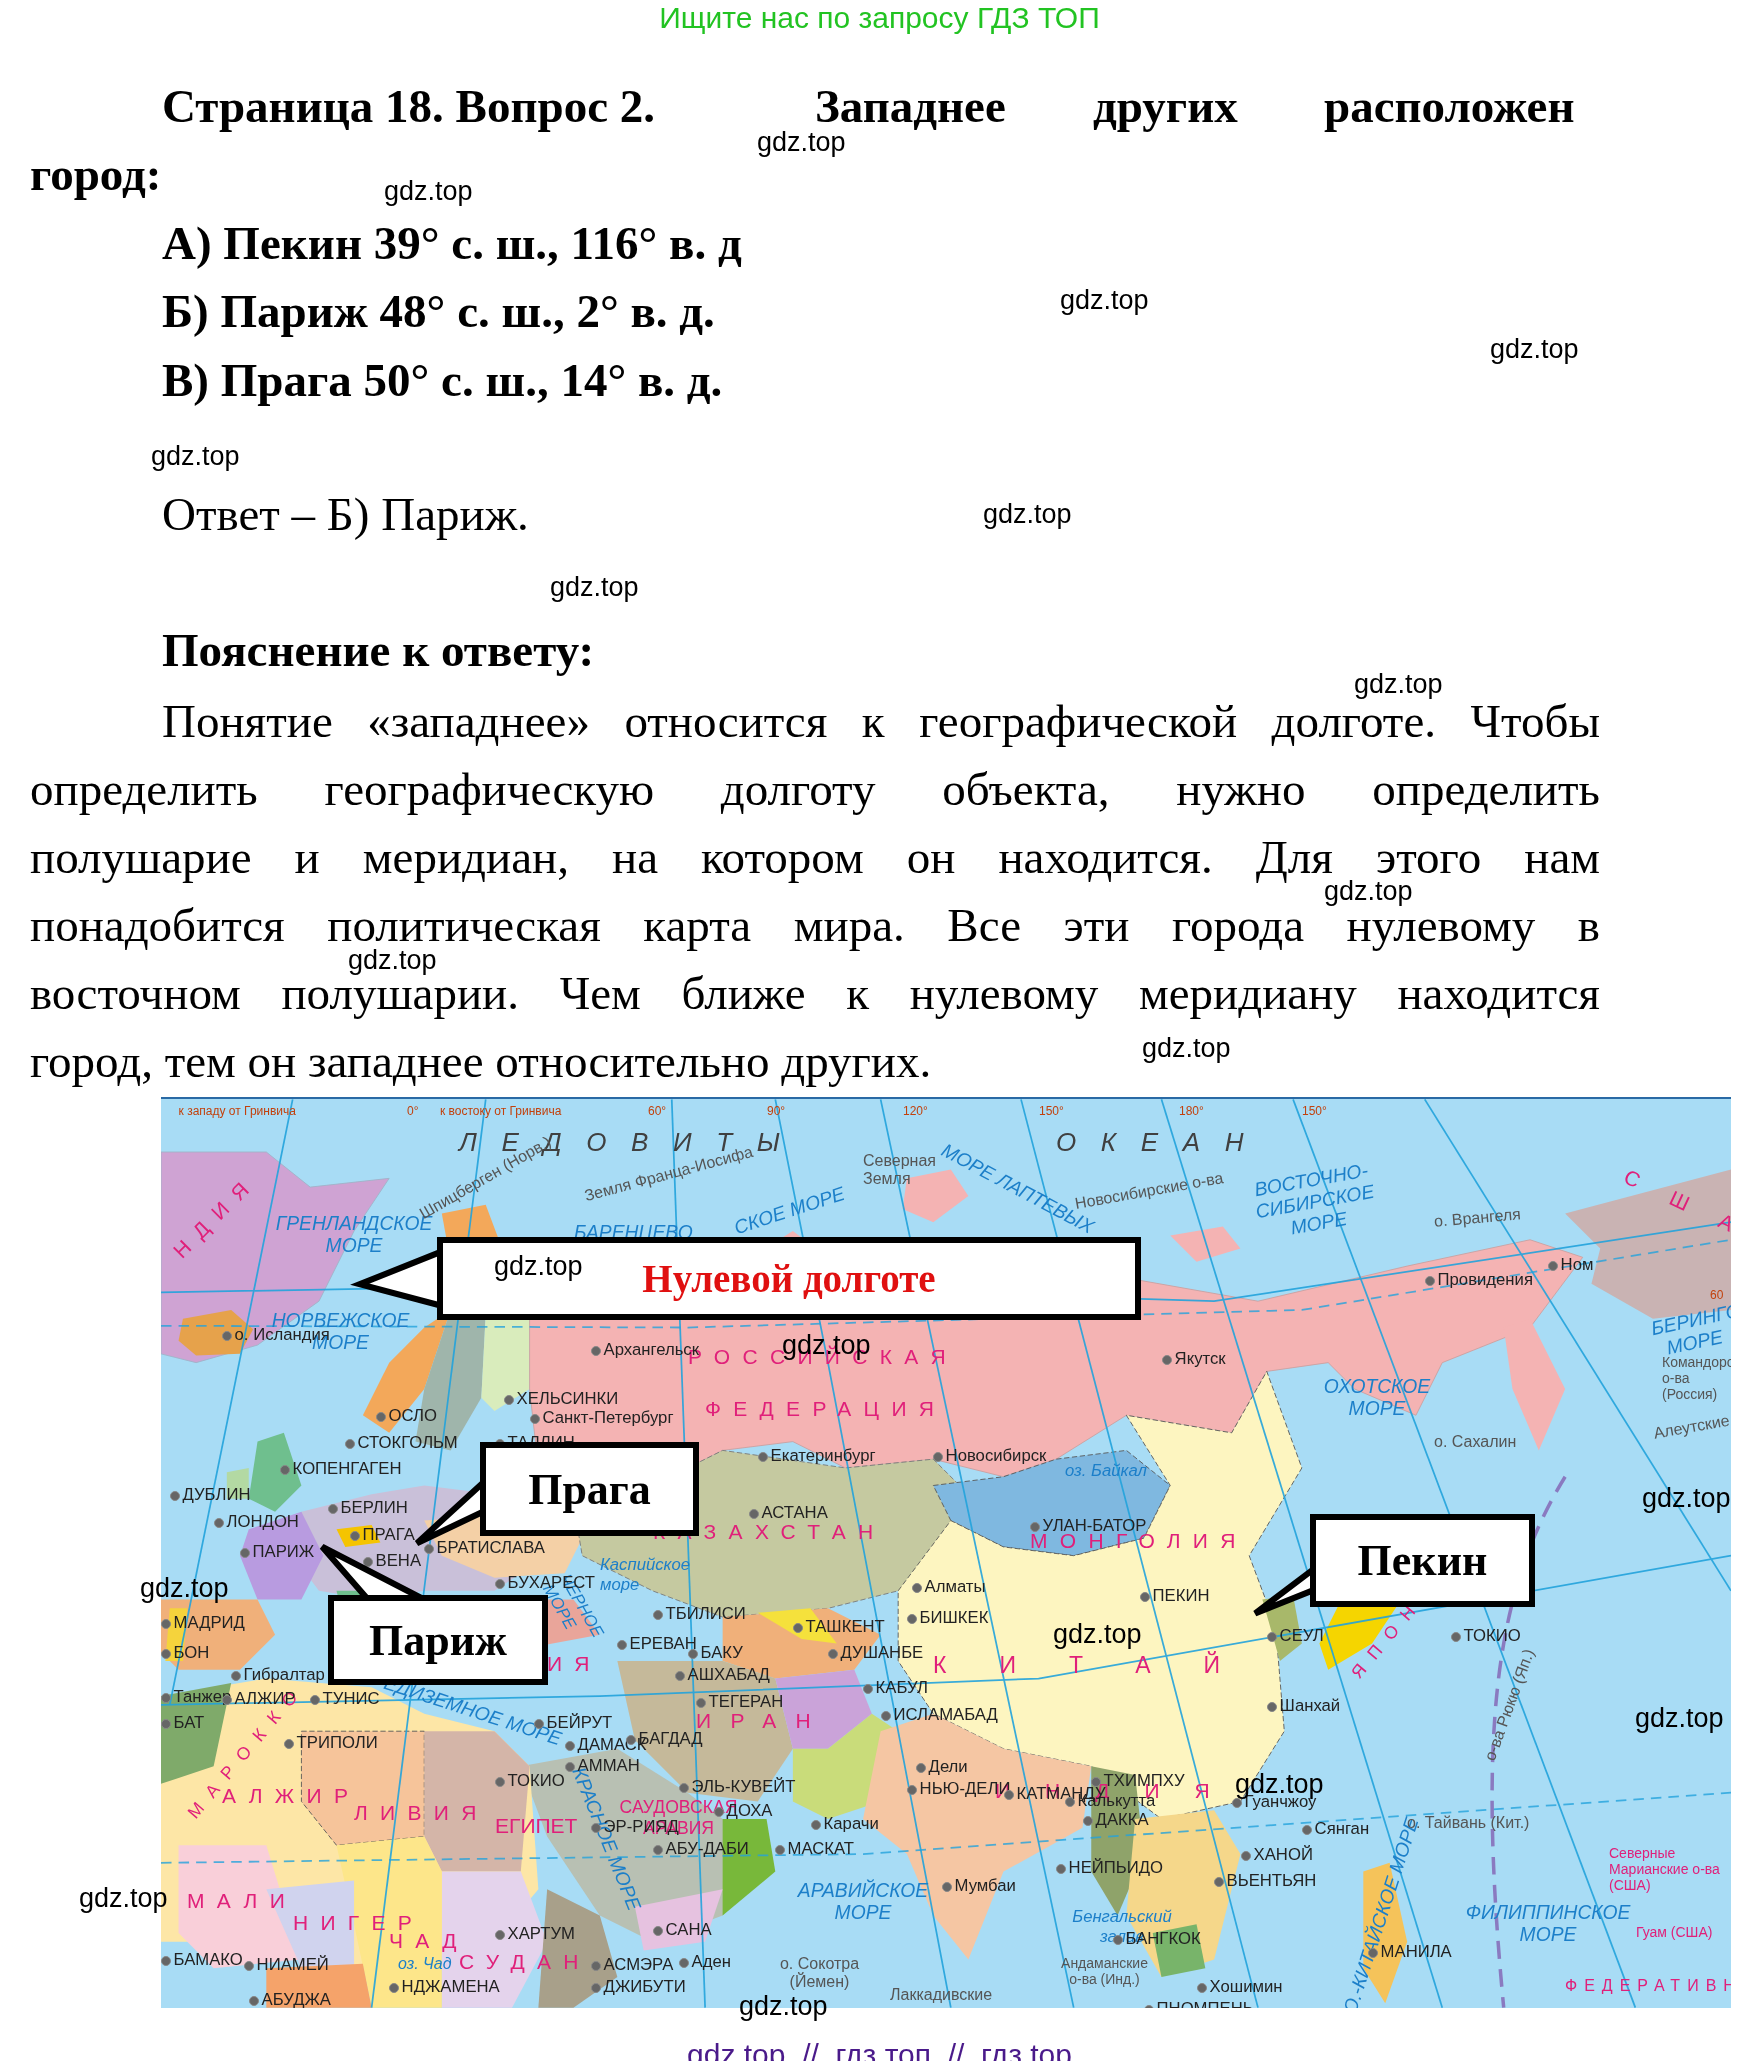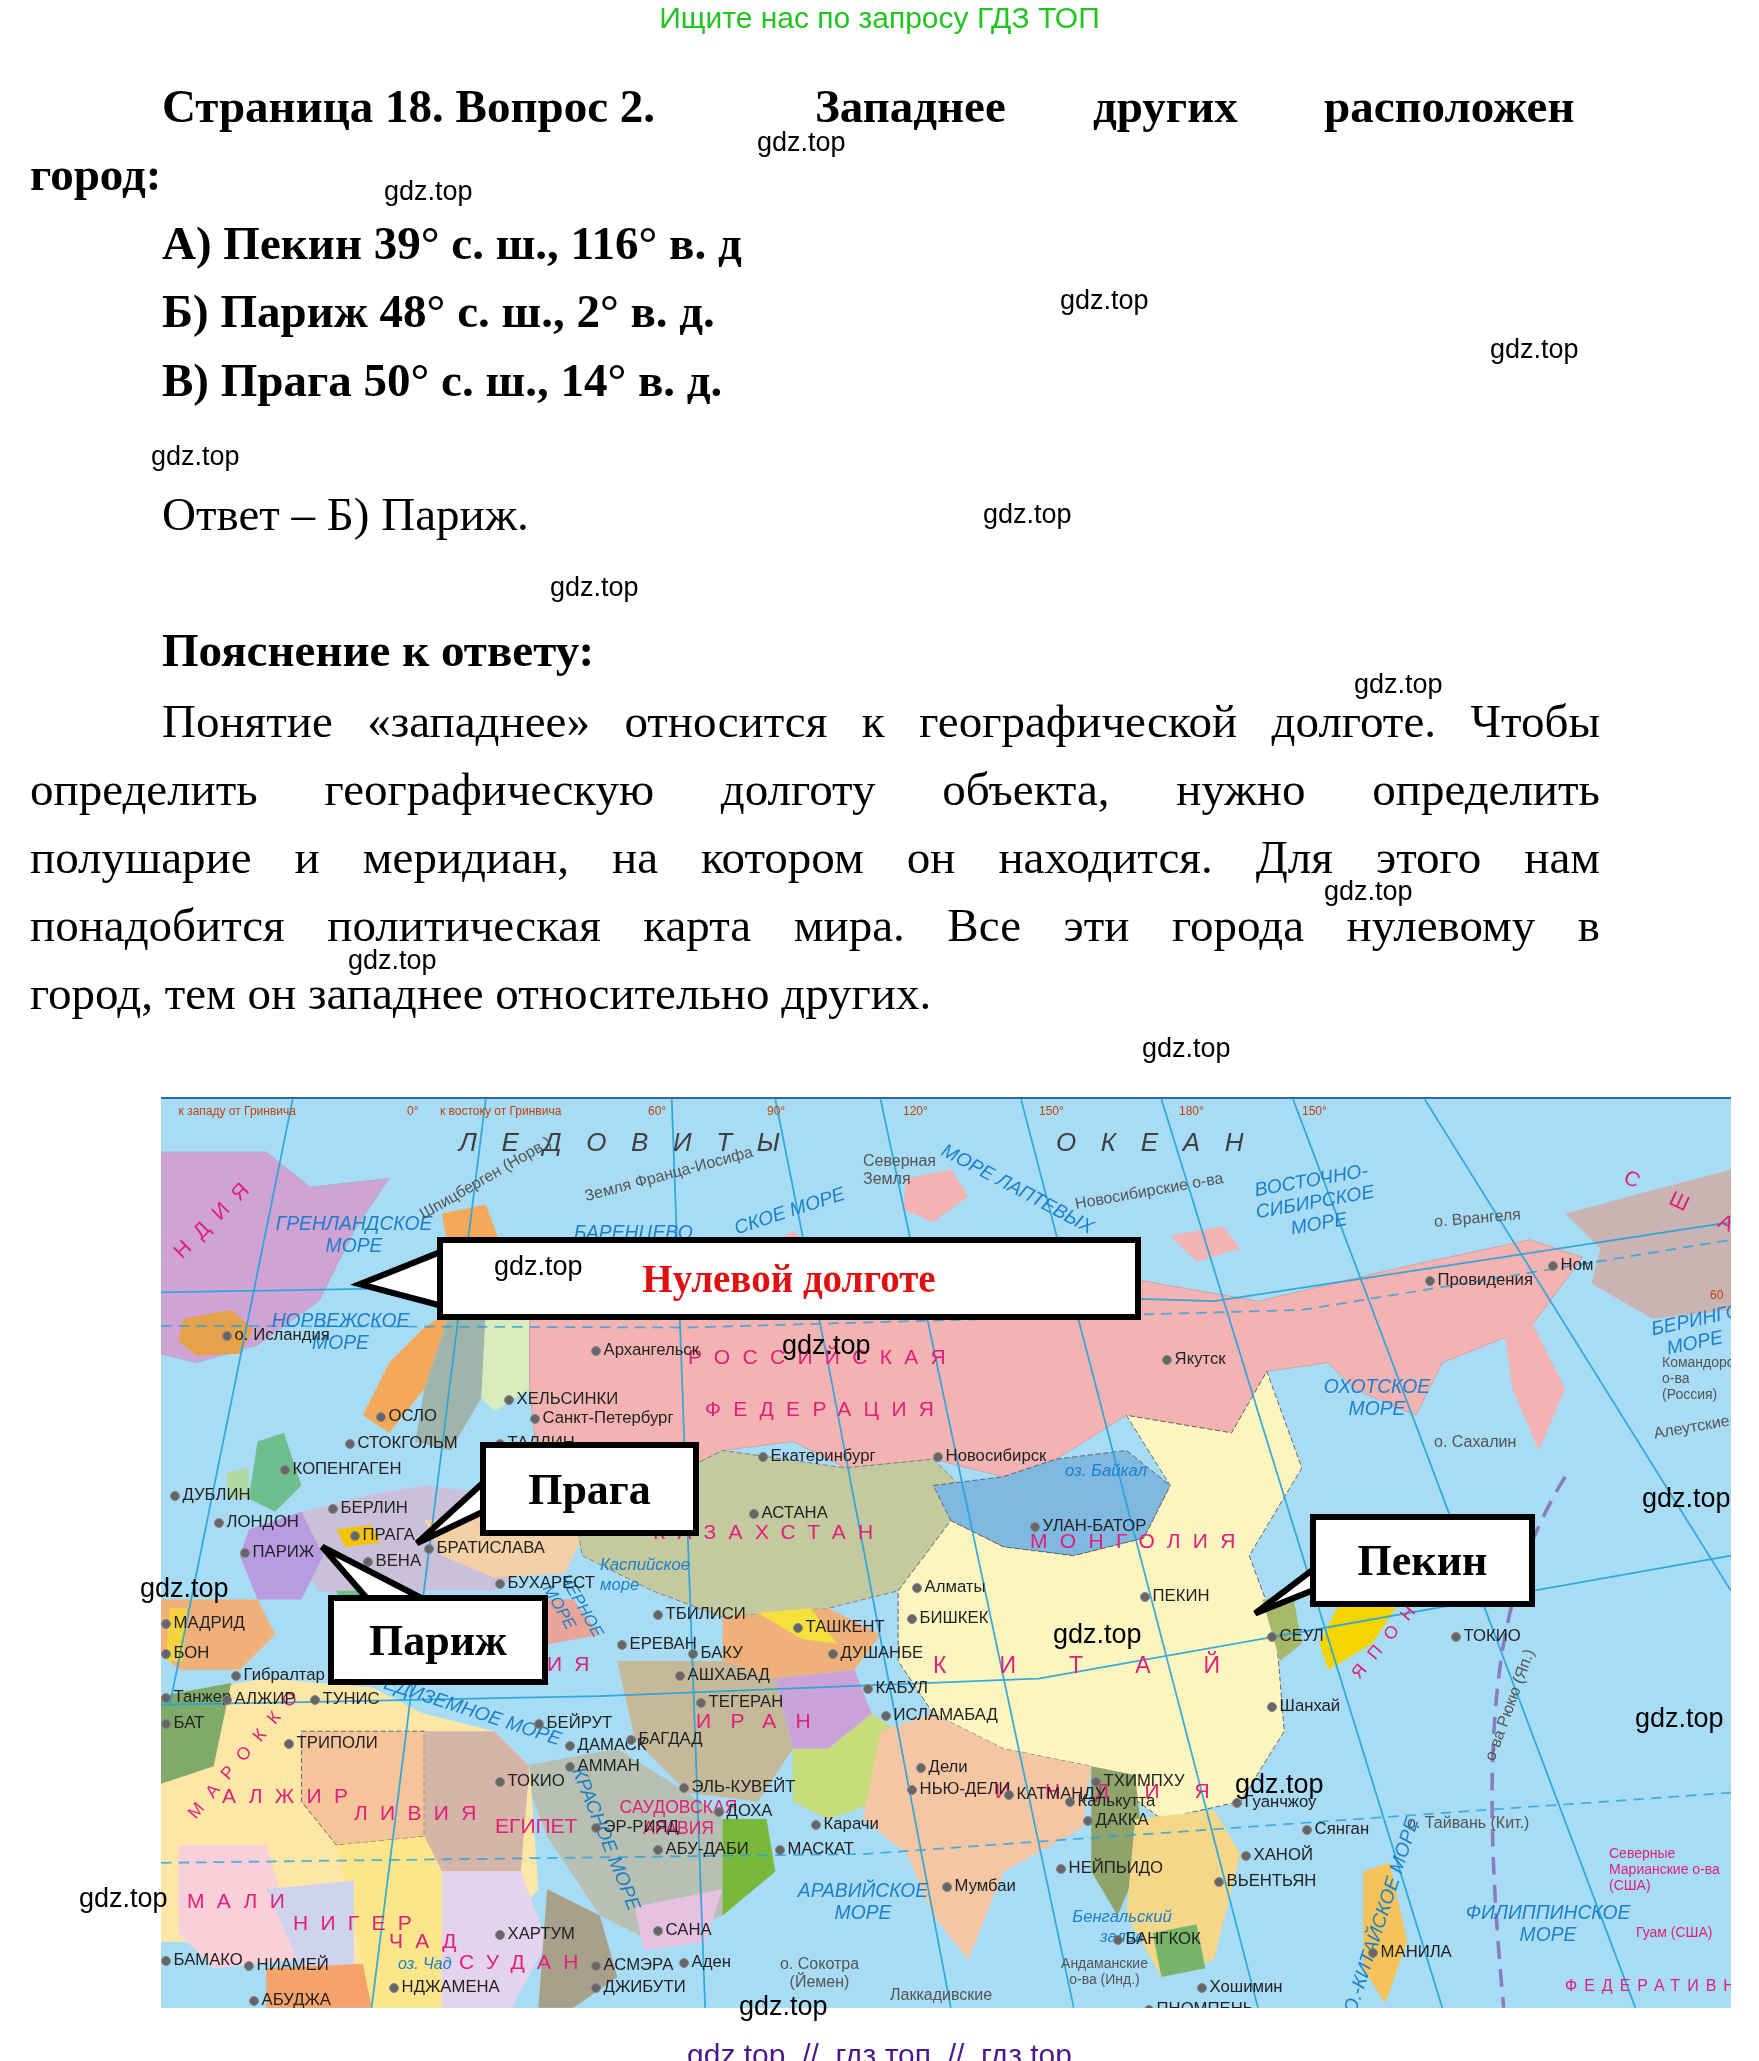--- a/index.html
+++ b/index.html
@@ -52,20 +52,21 @@
 
 <div class="abs answer" style="left:162px; top:487px;">Ответ – Б) Париж.</div>
 
 <div class="abs expl-head" style="left:162px; top:623px;">Пояснение к ответу:</div>
 
 <div class="abs para" style="top:687px;">
   <span class="line first">Понятие «западнее» относится к географической долготе. Чтобы</span>
   <span class="line">определить географическую долготу объекта, нужно определить</span>
   <span class="line">полушарие и меридиан, на котором он находится. Для этого нам</span>
   <span class="line">понадобится политическая карта мира. Все эти города нулевому в</span>
+  <span class="line">восточном полушарии. Чем ближе к нулевому меридиану находится</span>
   <span class="line last">город, тем он западнее относительно других.</span>
 </div>
 
 <div class="abs map">
   <svg width="1570" height="909" viewBox="0 0 1789 1035">
 
     <path d="M0,60 L120,60 L170,100 L260,90 L220,150 L180,230 L110,280 L40,300 L0,290 Z" fill="#cfa3d3" stroke="#9fb3c8" stroke-width="1"></path>
 
     <path d="M25,250 L80,240 L105,262 L90,290 L40,292 L20,275 Z" fill="#e6a24b"></path>
 

